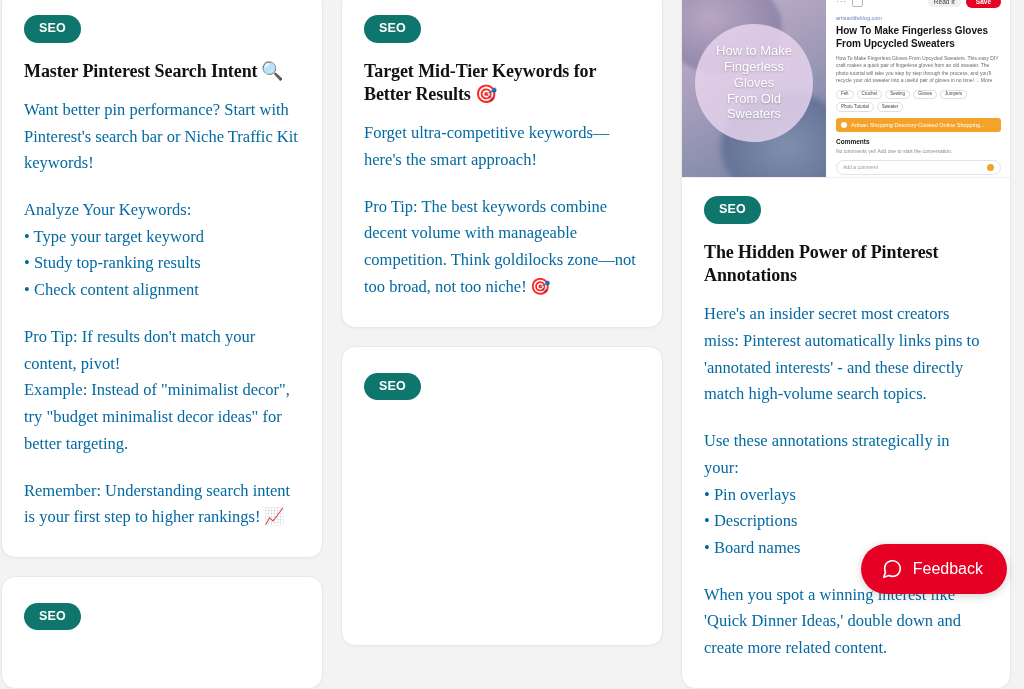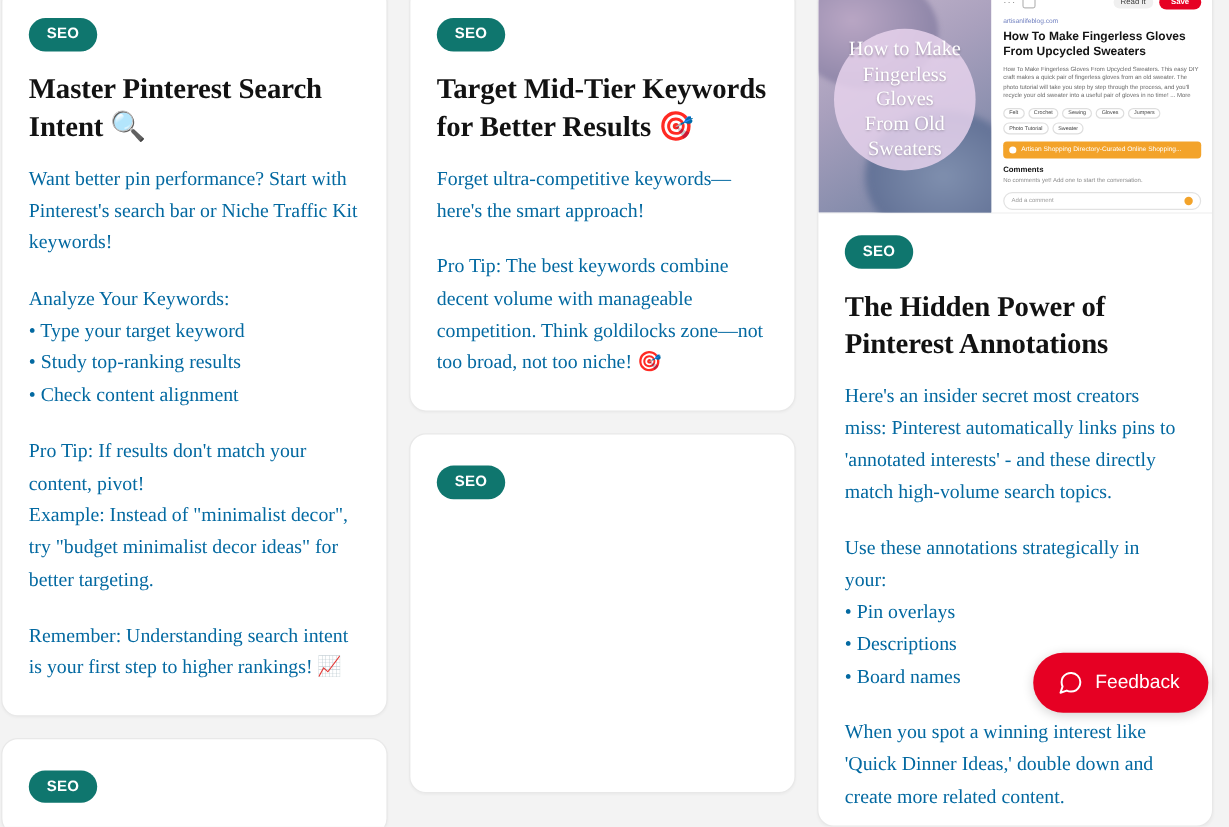--- a/index.html
+++ b/index.html
@@ -58,21 +58,21 @@
     font-size: 12.5px;
     font-weight: 700;
     letter-spacing: 0.2px;
     border-radius: 999px;
     padding: 7px 15px 8px 15px;
     line-height: 1;
   }
 
   .card h2 {
     font-family: "Liberation Serif", serif;
-    font-size: 24px;
+    font-size: 18px;
     line-height: 1.3;
     font-weight: 700;
     color: #121212;
     margin: 17px 0 14px 0;
     letter-spacing: -0.1px;
   }
 
   .para {
     font-size: 16.5px;
     line-height: 1.62;
@@ -123,23 +123,23 @@
     background: rgba(233,212,238,0.82);
     z-index: 2;
   }
   .shot-title {
     position: absolute;
     z-index: 3;
     left: 0; right: 0;
     top: 50%;
     transform: translateY(-50%);
     text-align: center;
-    font-family: Liberation Serif, serif;
-    color: #ffffff;
-    font-size: 17px;
+    font-family: Liberation Sans, sans-serif;
+    color: #ffffff;
+    font-size: 13px;
     line-height: 1.22;
     text-shadow: 0 1px 2px rgba(0,0,0,0.25);
     padding: 0 8px;
     white-space: pre-line;
   }
   .shot-right {
     flex: 1 1 auto;
     padding: 7px 9px 0 10px;
     position: relative;
     min-width: 0;

